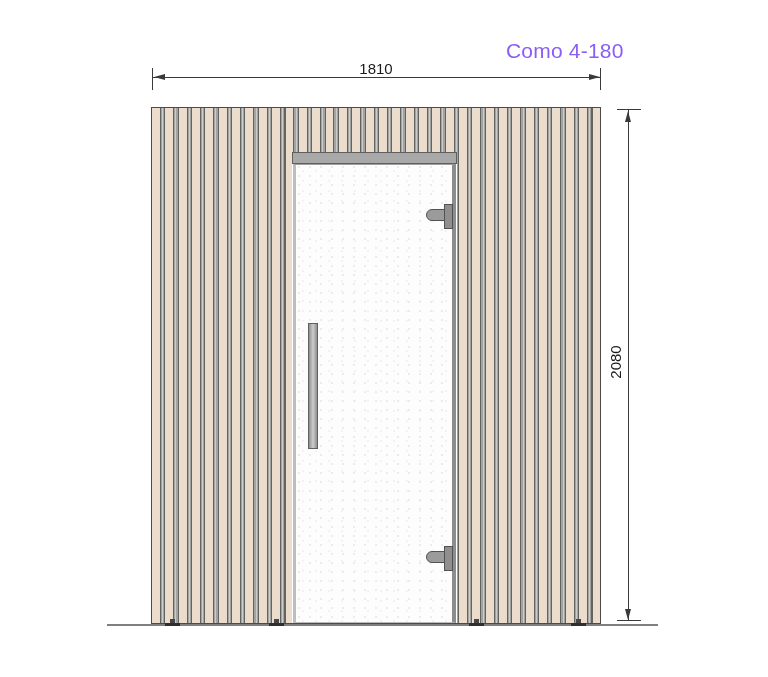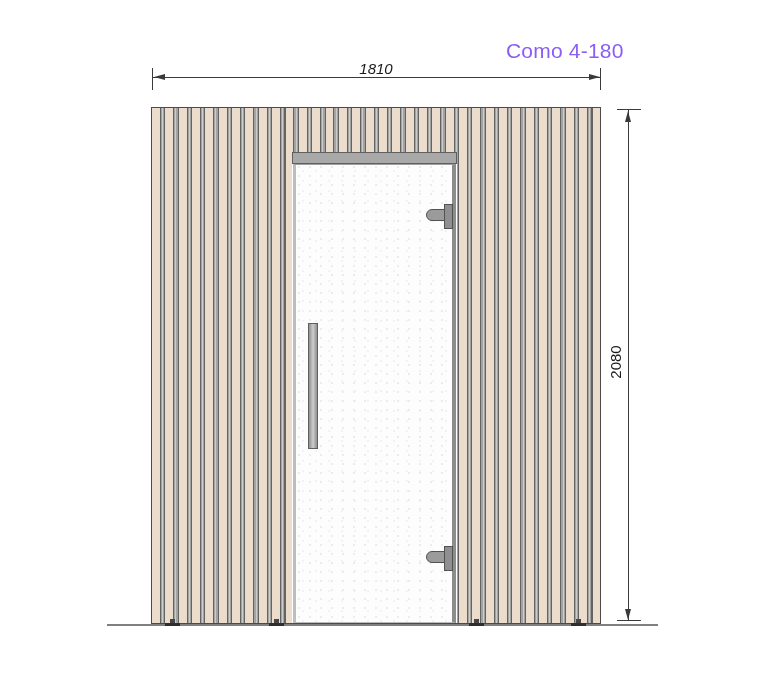--- a/index.html
+++ b/index.html
@@ -15,21 +15,21 @@
   
   .title {
     left:506px; top:39px;
     font-size:21px; color:#8b5cf6;
     letter-spacing:0.2px;
   }
   .dim-label {
     font-size:15px; color:#1b1b1b;
     text-align:center;
   }
-  .dim-label-h { left:346px; top:60px; width:60px;font-style:italic; }
+  .dim-label-h { left:346px; top:60px; width:60px; }
   .dim-label-v {
     left:592px; top:353px; width:48px; height:18px;
     transform:rotate(-90deg);
   }
 
   
   .dim-line { background:#3a3a3a; }
   .dim-line-h { left:153px; top:77px; width:447px; height:1px; }
   .dim-tick-left  { left:152px; top:68px; width:1px; height:22px; }
   .dim-tick-right { left:600px; top:68px; width:1px; height:22px; }

